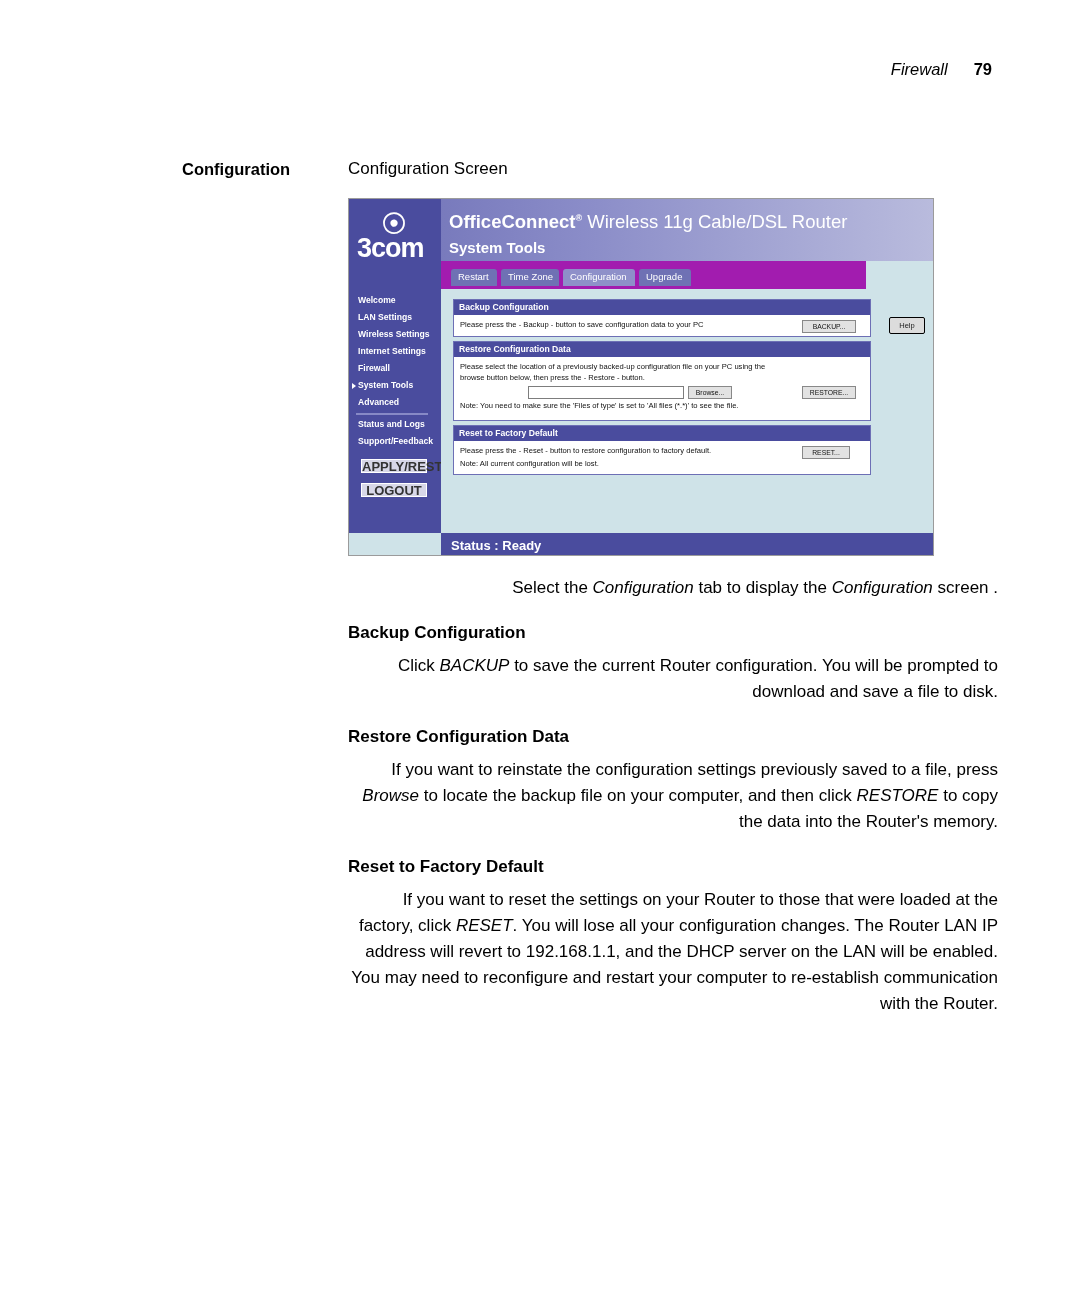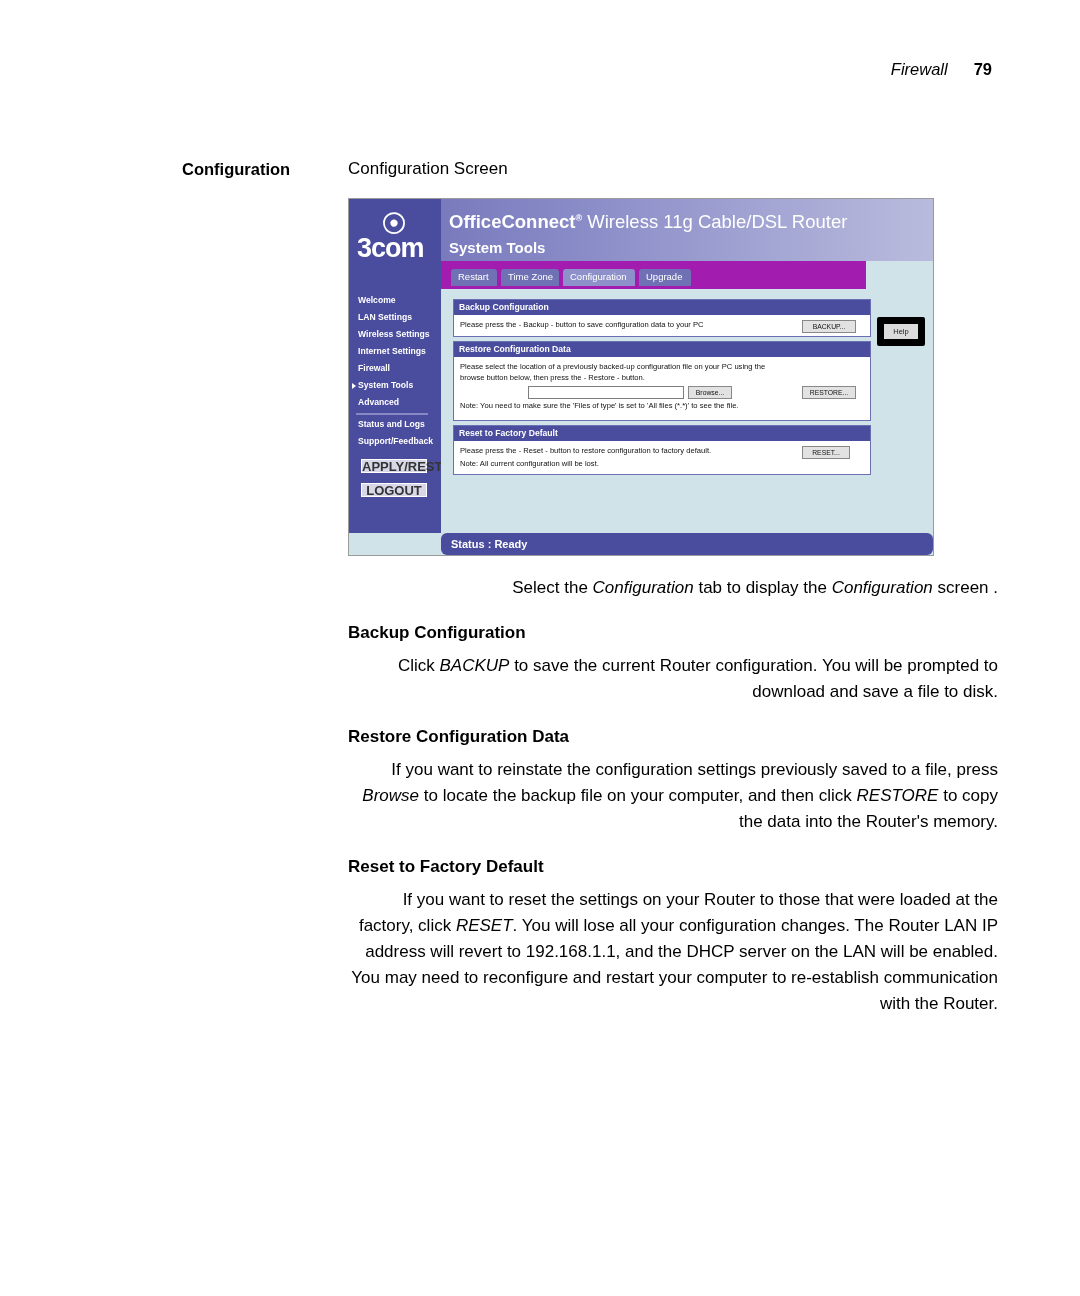--- a/index.html
+++ b/index.html
@@ -254,46 +254,45 @@
     color: #111;
     box-sizing: border-box;
     line-height: 11px;
     height: 13px;
   }
   .help-btn {
     position: absolute;
     right: 8px; top: 28px;
     width: 34px; height: 15px;
     background: #dcdcdc;
-    border: 7px solid #000000;
+    border: 1px solid #000000;
     font-size: 7.5px;
     text-align: center;
     line-height: 15px;
     color: #222;
     border-radius: 2px;
   }
   .text-field {
     position: absolute;
     background: #ffffff;
     border: 1px solid #7d7d7d;
     box-sizing: border-box;
     height: 13px;
   }
   .fig-status {
     position: absolute;
     left: 92px; bottom: 0;
     width: 492px;
     height: 22px;
     background: #4a4c9e;
     color: #ffffff;
-    font-size: 11px;
+    font-size: 13px;
     font-weight: bold;
     padding: 5px 0 0 10px;
     box-sizing: border-box;
-    border-radius: 6px;
   }
   .fig-botleft {
     position: absolute;
     left: 0; bottom: 0;
     width: 92px; height: 22px;
     background: #cfe3e8;
   }
 </style>
 </head>
 <body>

